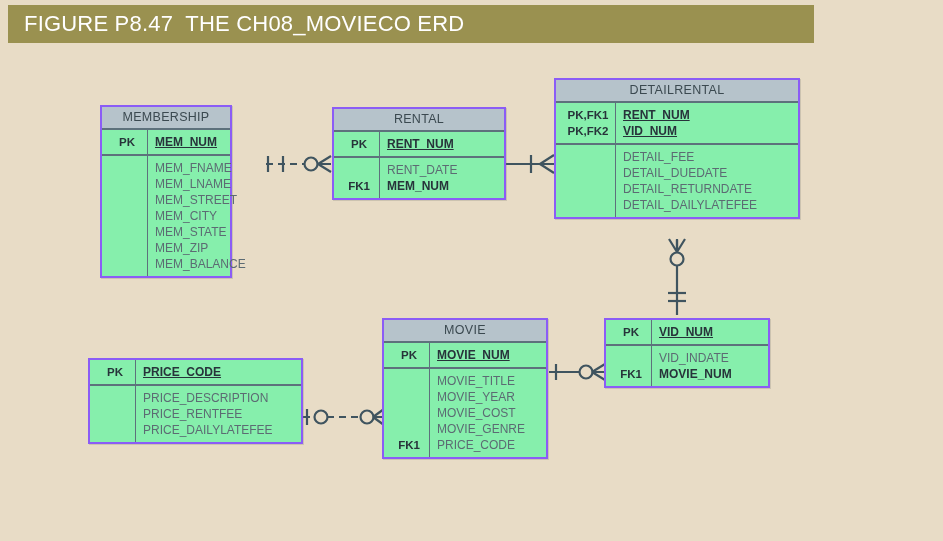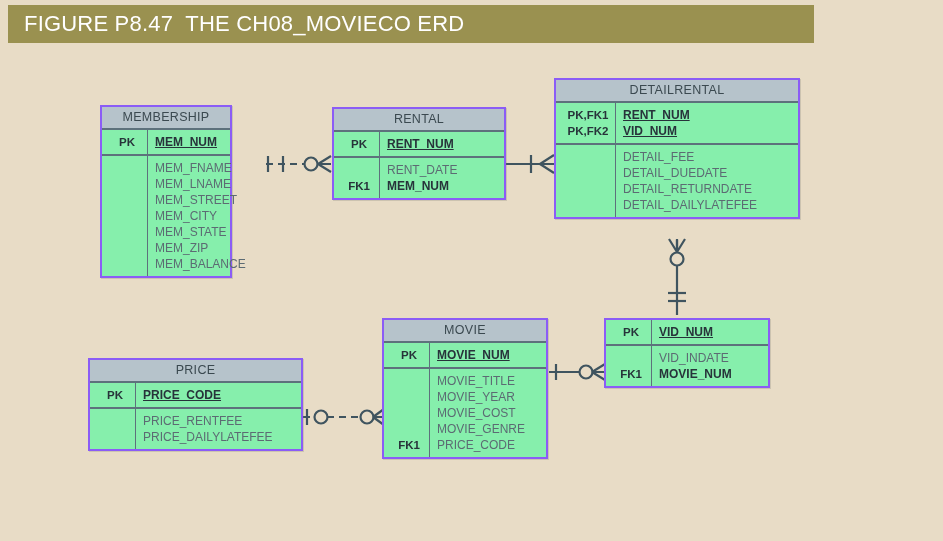--- a/index.html
+++ b/index.html
@@ -291,33 +291,33 @@
         <div class="krow">FK1</div>
       </div>
       <div class="attrcol">
         <div class="arow">VID_INDATE</div>
         <div class="arow fkbold">MOVIE_NUM</div>
       </div>
     </div>
   </div>
 
   <div class="entity" style="left:88px; top:315px; width:215px;">
-    <div class="entity-header">PRICE</div>
     <div class="entity-section">
       <div class="keycol">
         <div class="krow">PK</div>
       </div>
       <div class="attrcol">
         <div class="arow pk">PRICE_CODE</div>
       </div>
     </div>
     <div class="entity-section">
       <div class="keycol">
         <div class="krow blank">&nbsp;</div>
       </div>
       <div class="attrcol">
+        <div class="arow">PRICE_DESCRIPTION</div>
         <div class="arow">PRICE_RENTFEE</div>
         <div class="arow">PRICE_DAILYLATEFEE</div>
       </div>
     </div>
   </div>
 
 </div>
 
 </body></html>

